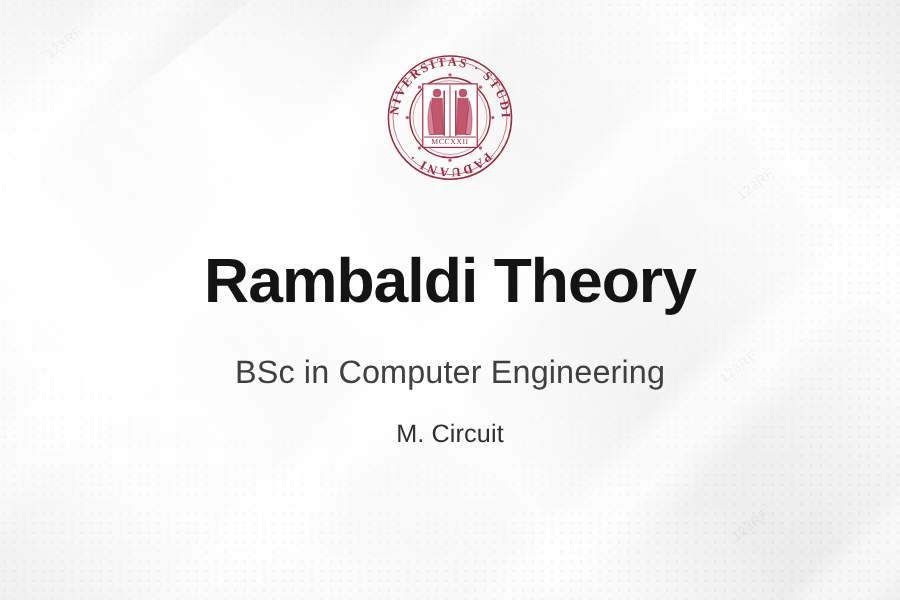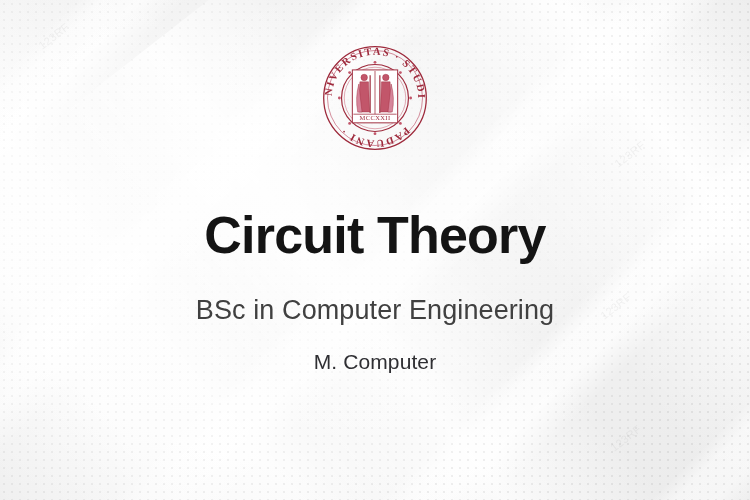--- a/index.html
+++ b/index.html
@@ -226,18 +226,18 @@
       <g fill="#c2566a" stroke="#9e2a3c" stroke-width="0.8">
         <circle cx="120" cy="62" r="6"></circle>
         <path d="M 112,70 L 128,70 L 130,126 L 110,126 Z"></path>
         <path d="M 130,74 q 7,26 2,52 l -8,0 Z" fill="#d6859a"></path>
         <line x1="109" y1="58" x2="109" y2="128" stroke="#9e2a3c" stroke-width="2.2"></line>
       </g>
 
       <text x="100" y="140" text-anchor="middle" font-family="'Liberation Serif', serif" font-size="12" letter-spacing="0.8" fill="#9e2a3c">MCCXXII</text>
     </svg>
 
-    <div class="title">Circuit Theory</div>
+    <div class="title">Rambaldi Theory</div>
     <div class="subtitle">BSc in Computer Engineering</div>
-    <div class="author">M. Computer</div>
+    <div class="author">M. Circuit</div>
 
   </div>
 </div>
 
 </body></html>

